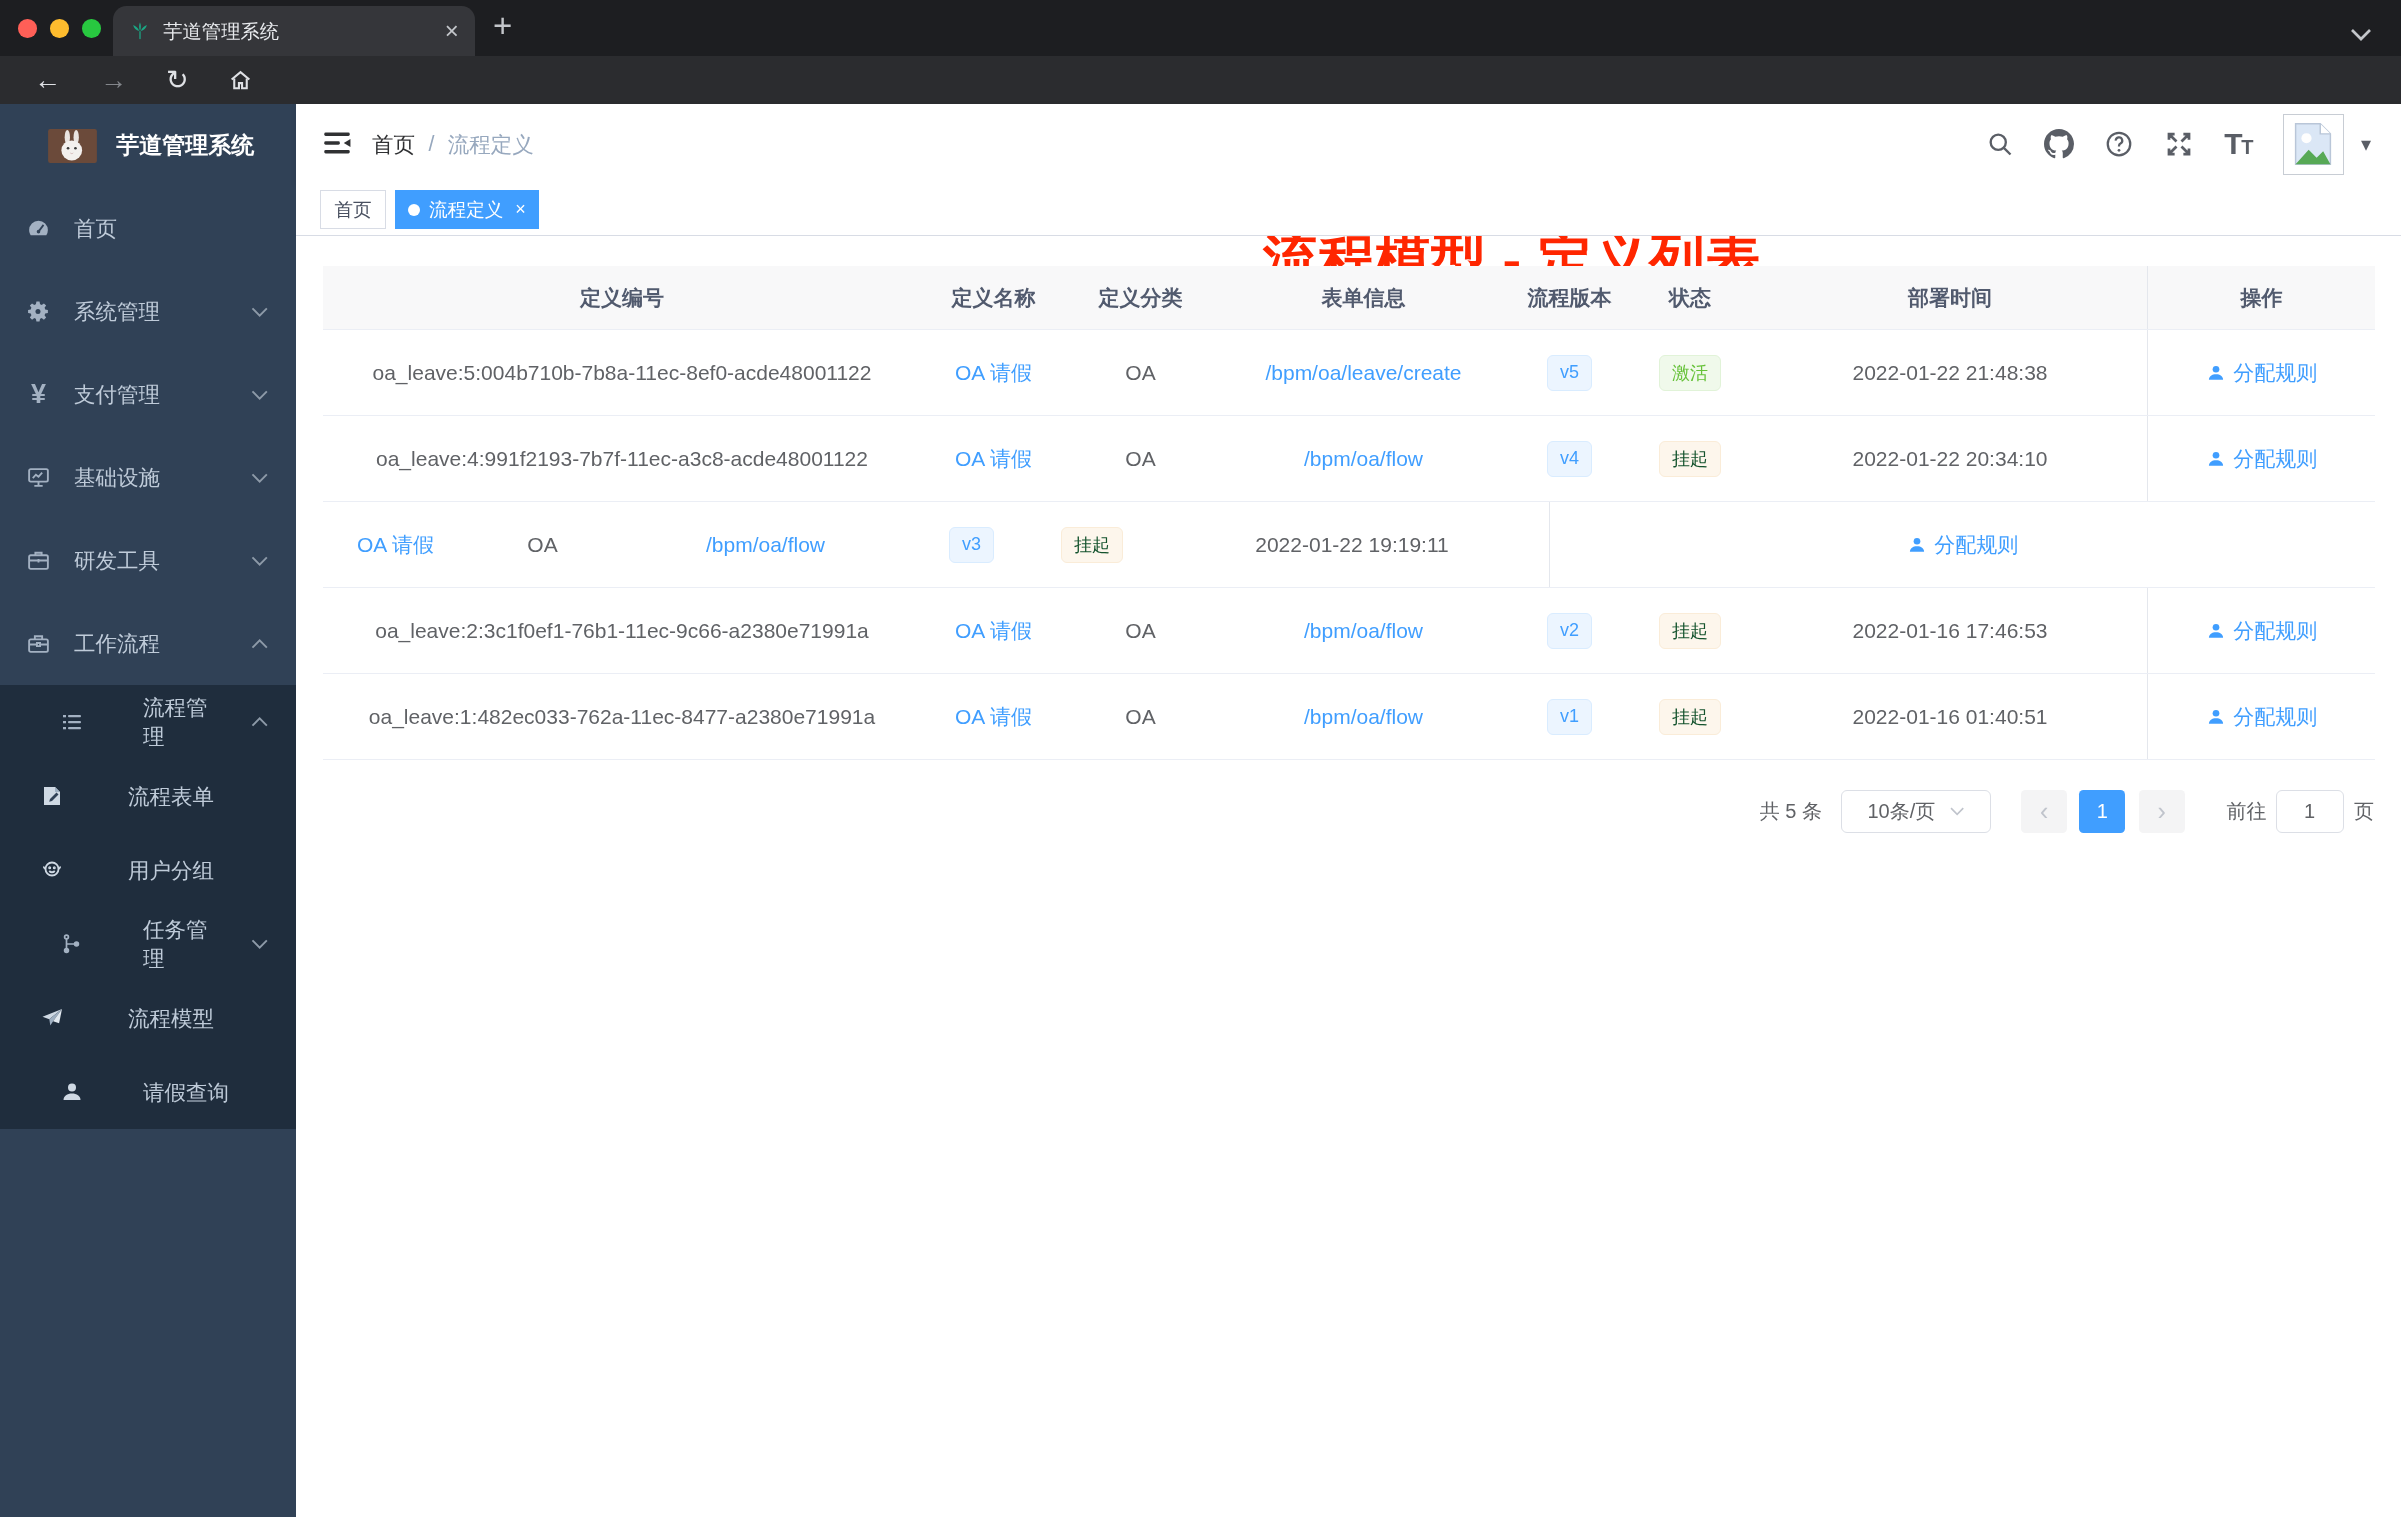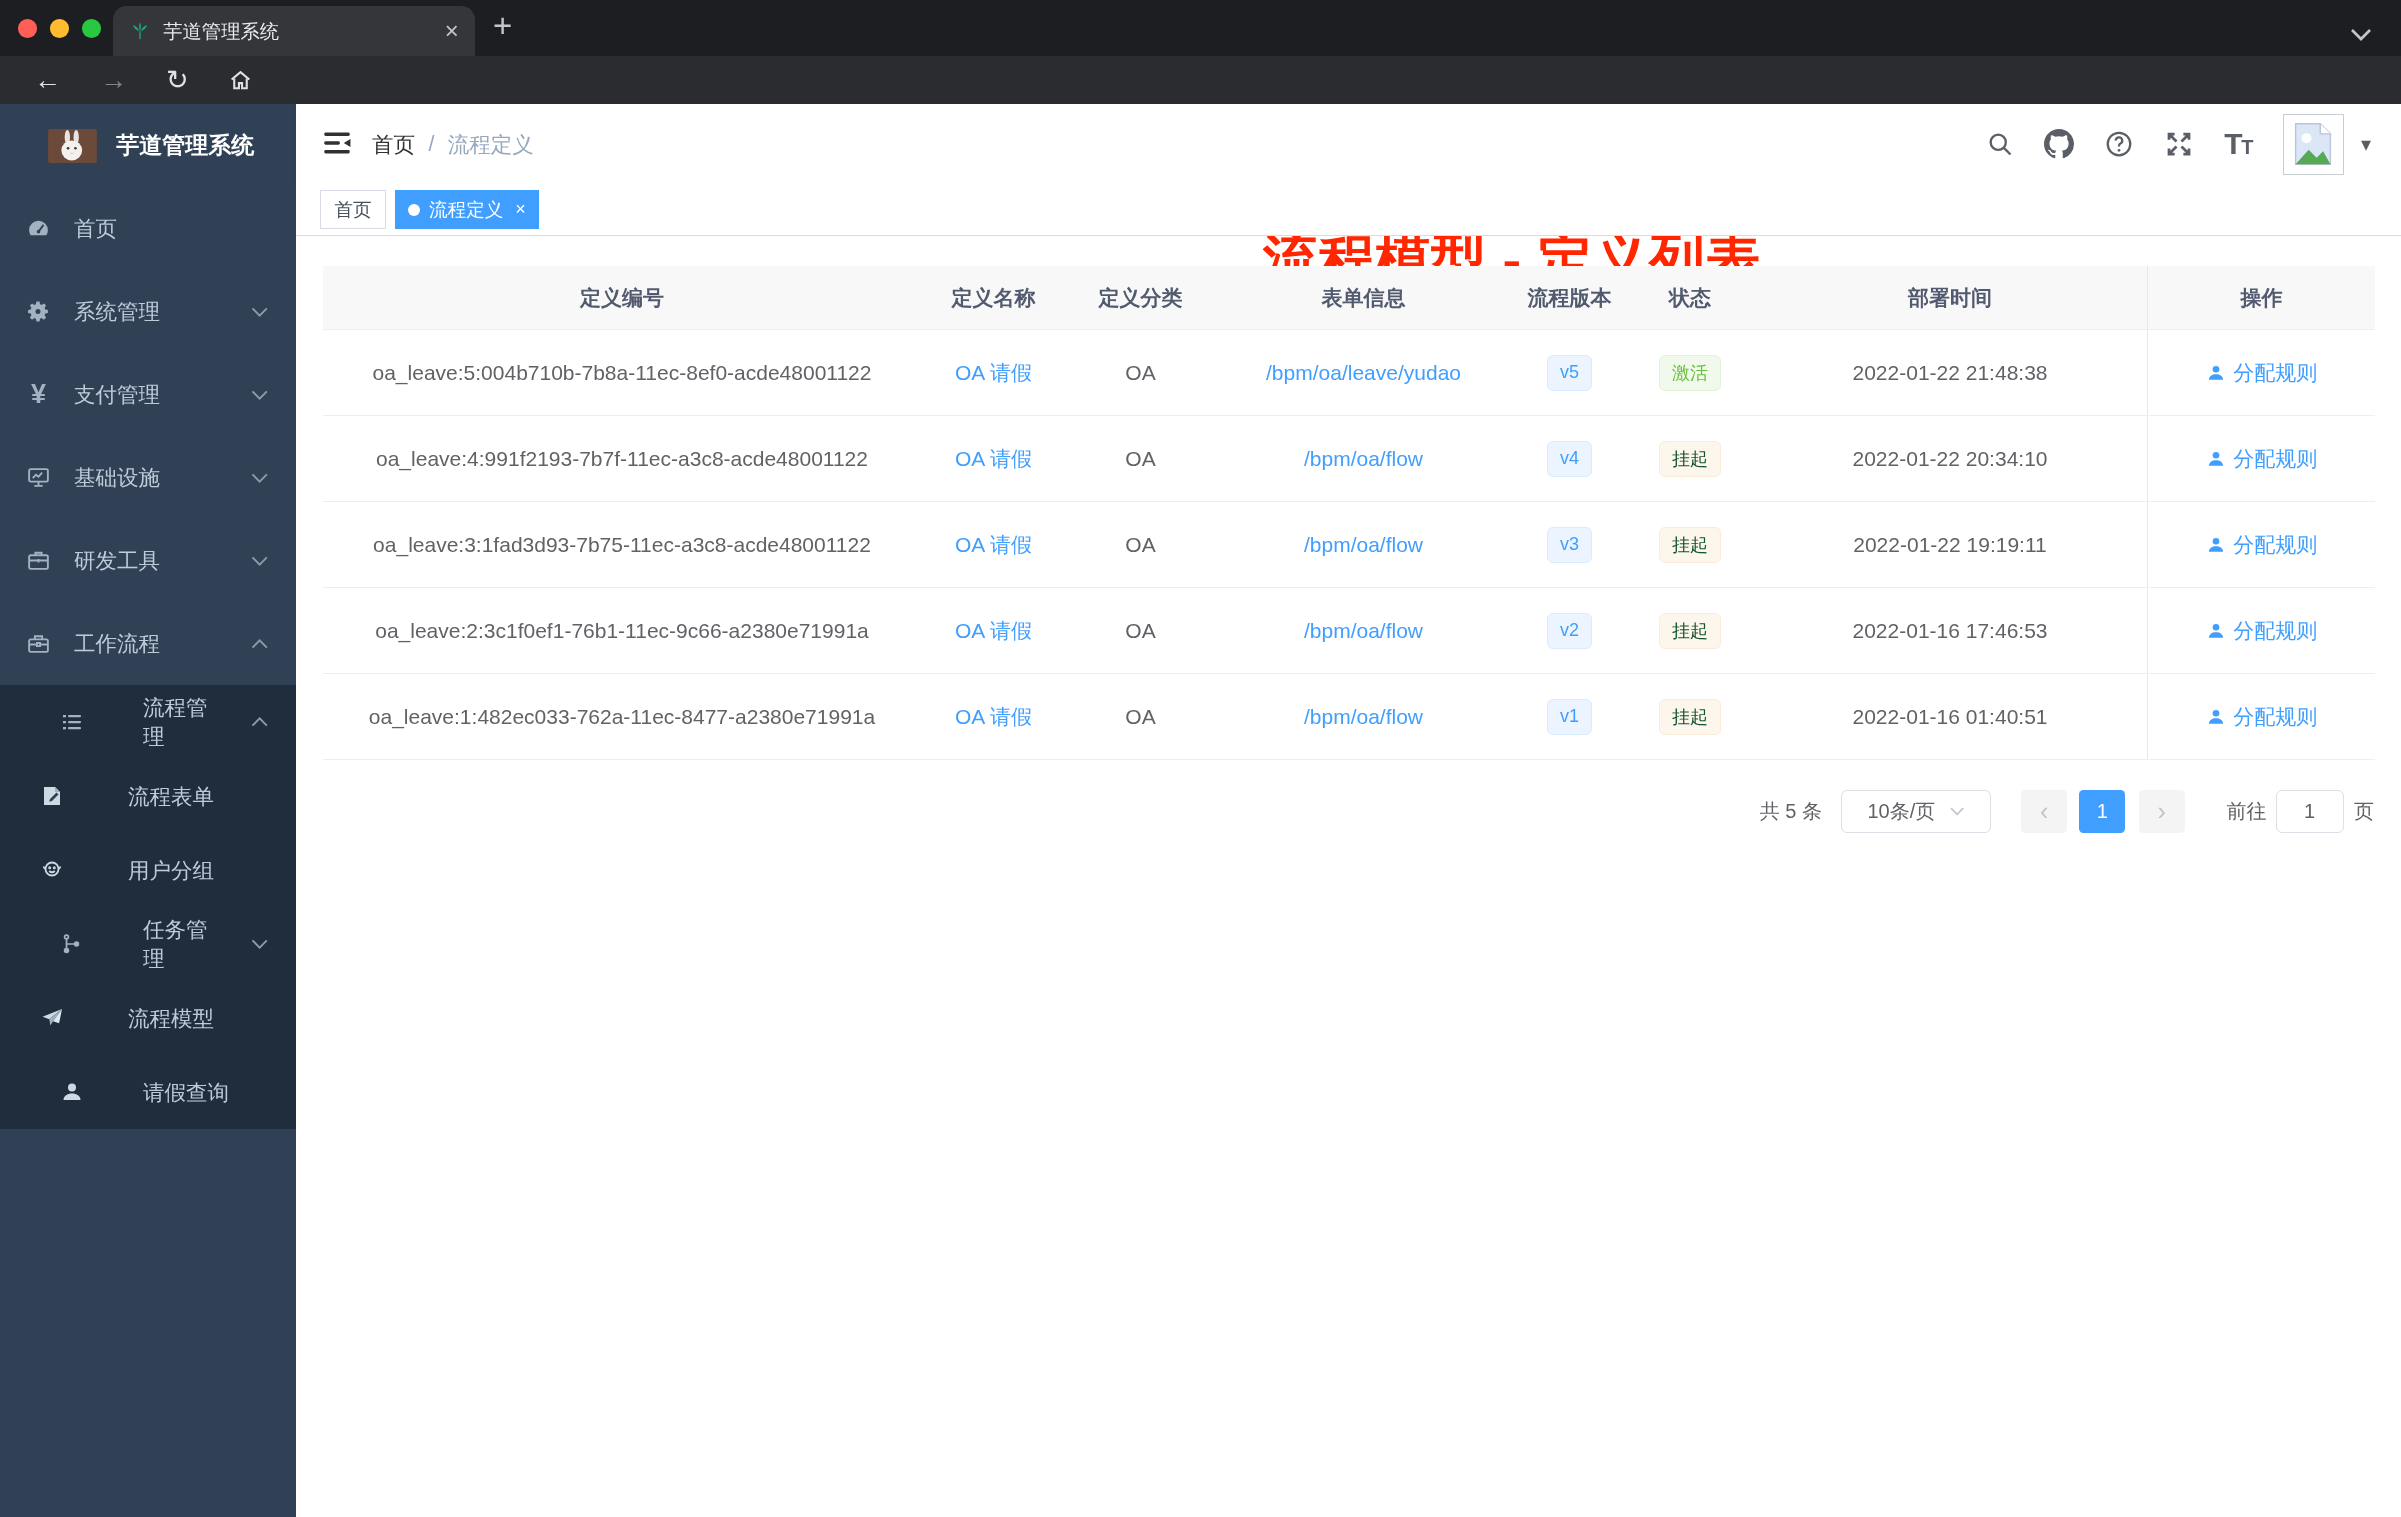--- a/index.html
+++ b/index.html
@@ -455,21 +455,21 @@
     <div class="th c8">操作</div>
   </div>
   <div>
       <div class="tr">
         <div class="td c1">oa_leave:5:004b710b-7b8a-11ec-8ef0-acde48001122</div>
         <div class="td c2">
           <a class="link">OA 请假</a>
         </div>
         <div class="td c3">OA</div>
         <div class="td c4">
-          <a class="link">/bpm/oa/leave/yudao</a>
+          <a class="link">/bpm/oa/leave/create</a>
         </div>
         <div class="td c5">
           <span class="badge ver">v5</span>
         </div>
         <div class="td c6">
           <span class="badge success">激活</span>
         </div>
         <div class="td c7">2022-01-22 21:48:38</div>
         <div class="td c8">
           <a class="link act">
@@ -501,21 +501,20 @@
           <a class="link act">
             <svg class="person" viewBox="0 0 24 24">
               <circle cx="12" cy="7.5" r="4"></circle>
               <path d="M3.5 20c0-4.2 3.8-6.6 8.5-6.6s8.5 2.4 8.5 6.6z"></path>
             </svg>
             <span>分配规则</span>
           </a>
         </div>
       </div>
       <div class="tr">
-        <div class="td c1">oa_leave:3:1fad3d93-7b75-11ec-a3c8-acde48001122</div>
         <div class="td c2">
           <a class="link">OA 请假</a>
         </div>
         <div class="td c3">OA</div>
         <div class="td c4">
           <a class="link">/bpm/oa/flow</a>
         </div>
         <div class="td c5">
           <span class="badge ver">v3</span>
         </div>

